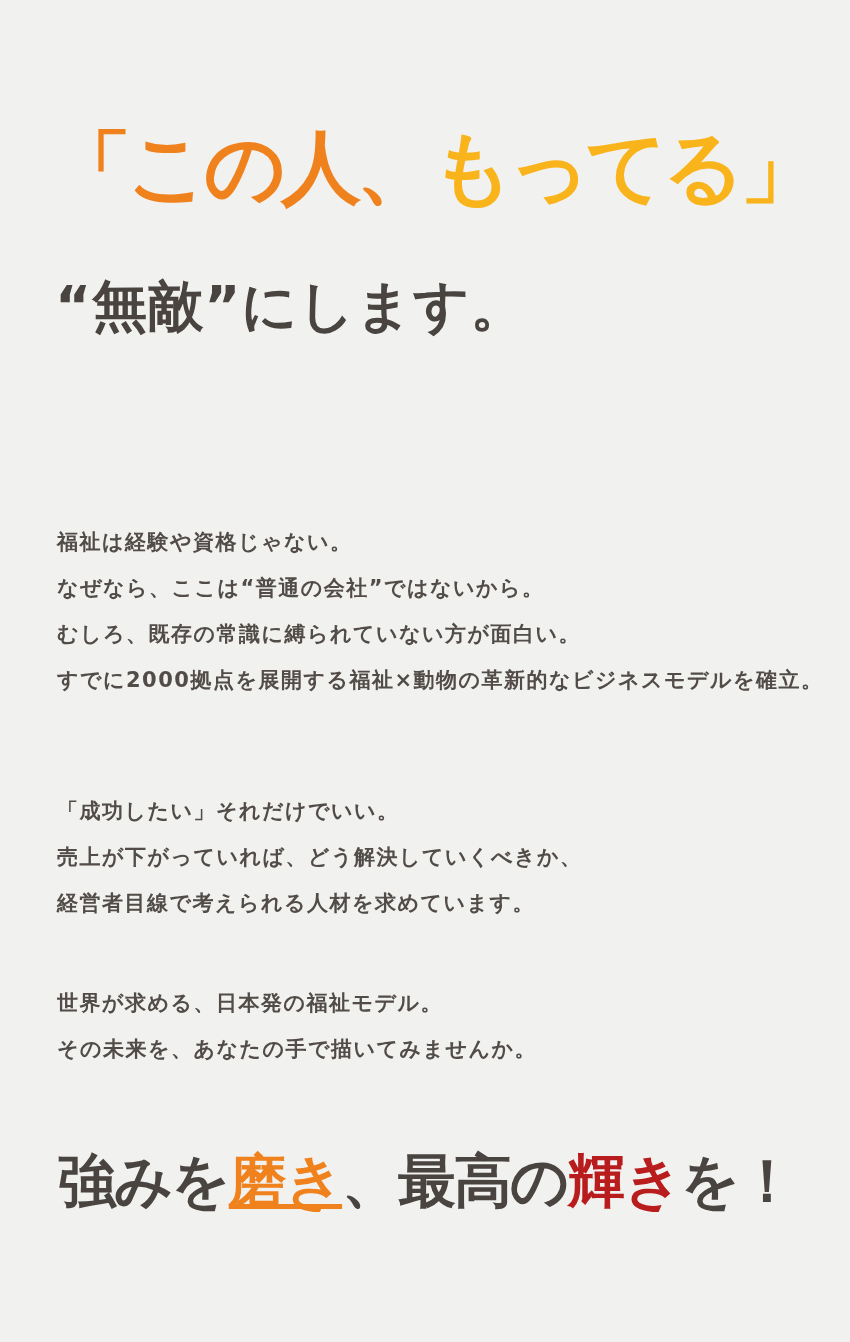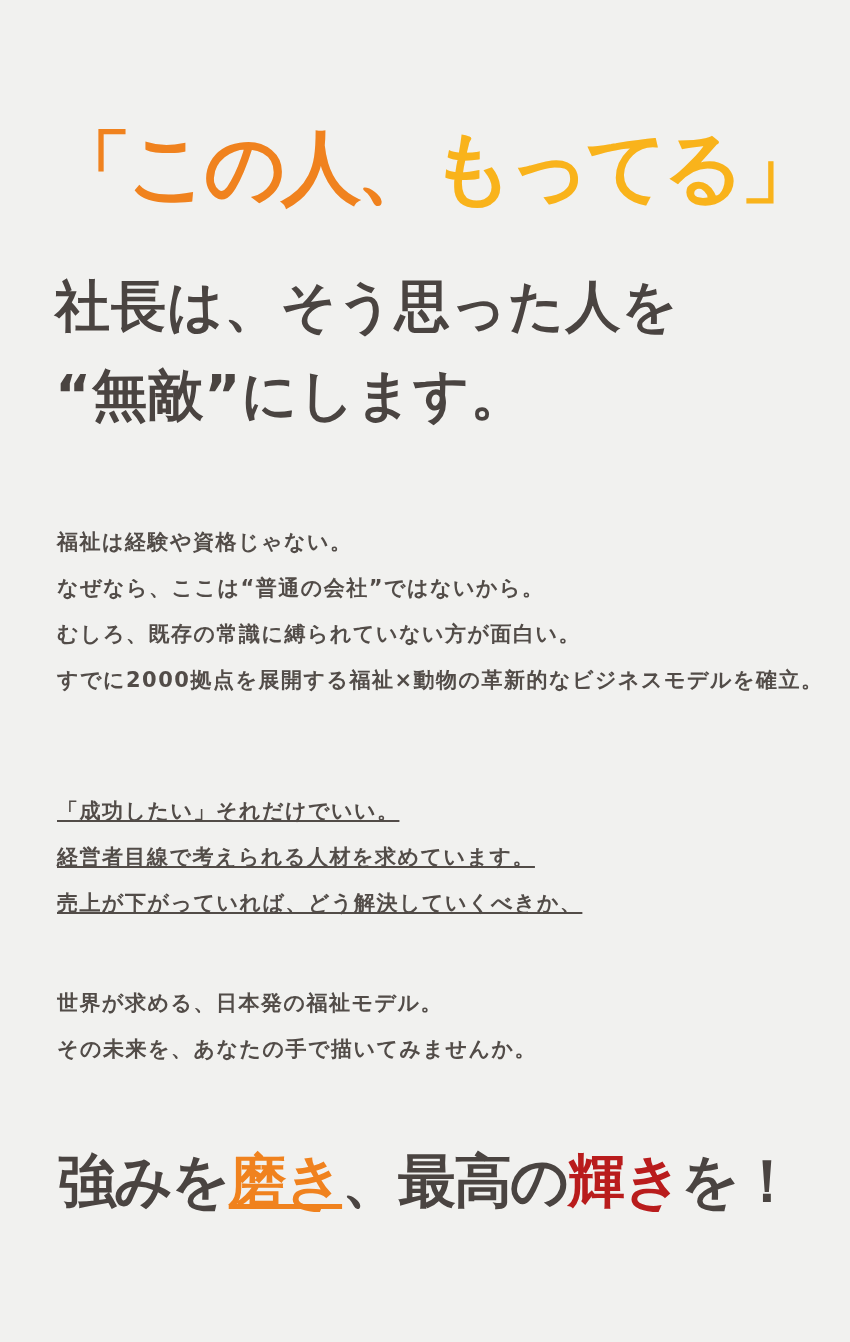--- a/index.html
+++ b/index.html
@@ -49,21 +49,21 @@
     left: 57px;
     margin: 0;
     font-size: 21px;
     line-height: 46px;
     font-weight: 600;
     letter-spacing: 1.5px;
     color: #524C48;
     white-space: nowrap;
   }
   .p1 { top: 519px; }
-  .p2 { top: 788px; text-decoration: underline; }
+  .p2 { top: 788px; }
   .p3 { top: 980px; }
   
   .footer-headline {
     position: absolute;
     top: 1144px;
     left: 58px;
     margin: 0;
     font-size: 58px;
     line-height: 1.3;
     font-weight: 800;
@@ -76,35 +76,34 @@
   .footer-headline .seg-dark   { color: #4A4441; }
 </style>
 </head>
 <body>
 
 <div class="page">
 
   <h1 class="hero-quote"><span class="seg-orange">「この人、</span><span class="seg-gold">もってる」</span></h1>
 
   <h2 class="hero-sub">
-    <div>社長は、そう思った人を</div>
     <div>“無敵”にします。</div>
   </h2>
 
   <section class="body-copy p1">
     <div>福祉は経験や資格じゃない。</div>
     <div>なぜなら、ここは“普通の会社”ではないから。</div>
     <div>むしろ、既存の常識に縛られていない方が面白い。</div>
     <div>すでに2000拠点を展開する福祉×動物の革新的なビジネスモデルを確立。</div>
   </section>
 
   <section class="body-copy p2">
     <div>「成功したい」それだけでいい。</div>
+    <div>売上が下がっていれば、どう解決していくべきか、</div>
     <div>経営者目線で考えられる人材を求めています。</div>
-    <div>売上が下がっていれば、どう解決していくべきか、</div>
   </section>
 
   <section class="body-copy p3">
     <div>世界が求める、日本発の福祉モデル。</div>
     <div>その未来を、あなたの手で描いてみませんか。</div>
   </section>
 
   <h2 class="footer-headline"><span class="seg-dark">強みを</span><span class="seg-orange">磨き</span><span class="seg-dark">、最高の</span><span class="seg-gold">輝き</span><span class="seg-dark">を！</span></h2>
 
 </div>

